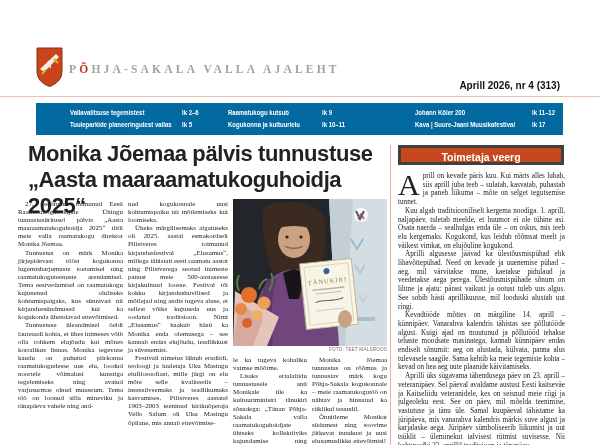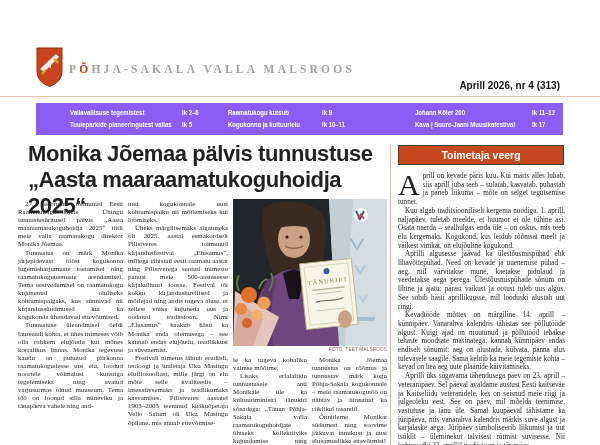--- a/index.html
+++ b/index.html
@@ -21,21 +21,21 @@
     font-family:"Liberation Serif", serif; font-weight:bold; font-size:60px; line-height:66px;
     color:#d44d15; letter-spacing:5px; white-space:nowrap;
     text-shadow:4px 2px 0 #b5b3bd;
   }
   .issue {
     position:absolute; right:40px; top:80px; font-family:"Liberation Sans", sans-serif;
     font-size:10px; font-weight:bold; color:#111; white-space:nowrap;
   }
   .top-rule { position:absolute; left:0; top:96px; width:600px; height:1px; background:#eec0ae; }
   
-  .toc { position:absolute; left:36px; top:103px; width:527px; height:32px; background:#8b5cf6;padding-left:36px; }
+  .toc { position:absolute; left:36px; top:103px; width:527px; height:32px; background:#0369a1;padding-left:36px; }
   .toc span { position:absolute; white-space:nowrap; font-family:"Liberation Sans", sans-serif;
     font-weight:bold; font-size:7.5px; color:#fff; transform:scaleX(0.80); transform-origin:left center; }
   .r1 { top:5px; } .r2 { top:17px; }
   
   .headline {
     position:absolute; left:17px; top:141px; width:372px;
     font-family:"Liberation Sans", sans-serif; font-weight:bold; font-size:22px;
     line-height:26px; letter-spacing:-0.4px; color:#222;margin-left:11px;
   }
   
@@ -49,21 +49,21 @@
   
   .photo { position:absolute; left:233px; top:199px; width:154px; height:147px; }
   .credit {
     position:absolute; left:233px; top:347px; width:154px; text-align:right;
     font-family:"Liberation Sans", sans-serif; font-size:4.6px; color:#84655a; letter-spacing:0.2px;
   }
   
   .vrule { position:absolute; left:390px; top:145px; width:1px; height:300px; background:#e8b19c; }
   .ed-head {
     position:absolute; left:398px; top:145px; width:166px; height:20px;
-    background:#c7481f; border:1px solid #404040; color:#fff; text-align:center;
+    background:#c7481f; border:3px solid #404040; color:#fff; text-align:center;
     font-family:"Liberation Sans", sans-serif; font-weight:bold; font-size:10.5px; line-height:18px;
   }
   .ed-body {
     position:absolute; left:398px; top:172px; width:167px; height:273px; overflow:hidden;
     font-size:7.2px; line-height:8.7px; text-align:justify; color:#24231f;
   }
   .ed-body p { text-indent:7px; }
   .ed-body p.first { text-indent:0; }
   .dropcap {
     float:left; font-family:"Liberation Serif", serif; font-size:30px; line-height:24px;
@@ -76,21 +76,21 @@
 <div class="page">
 
   <div class="masthead">
     <svg class="coa" viewBox="0 0 27 40">
       <path d="M1 1 H26 V24 C26 33 20 37 13.5 39.5 C7 37 1 33 1 24 Z" fill="#c8441c" stroke="#8d2f10" stroke-width="1"></path>
       <path d="M4 22 L20 7 L23 10 L8 25 Z" fill="#f3efe9"></path>
       <path d="M18 12 L22 16" stroke="#e0a32c" stroke-width="2.4"></path>
       <path d="M6 27 L10 23" stroke="#e0a32c" stroke-width="2"></path>
       <path d="M12 14 C14 16 15 18 14 21" stroke="#f3efe9" stroke-width="1.4" fill="none"></path>
     </svg>
-    <div class="tagline"><span>P</span><span class="red-o">Õ</span><span>HJA-SAKALA VALLA MALSROOS</span></div>
+    <div class="tagline"><span>P</span><span class="red-o">Õ</span><span>HJA-SAKALA VALLA AJALEHT</span></div>
     <div class="issue">Aprill 2026, nr 4 (313)</div>
   </div>
   <div class="top-rule"></div>
 
   <div class="toc">
     <span class="r1" style="left:34px">Vallavalitsuse tegemistest</span>
     <span class="r1" style="left:146px">lk 2–6</span>
     <span class="r2" style="left:34px">Tuuleparkide planeeringutest vallas</span>
     <span class="r2" style="left:146px">lk 5</span>
     <span class="r1" style="left:192px">Raamatukogu kutsub</span>

